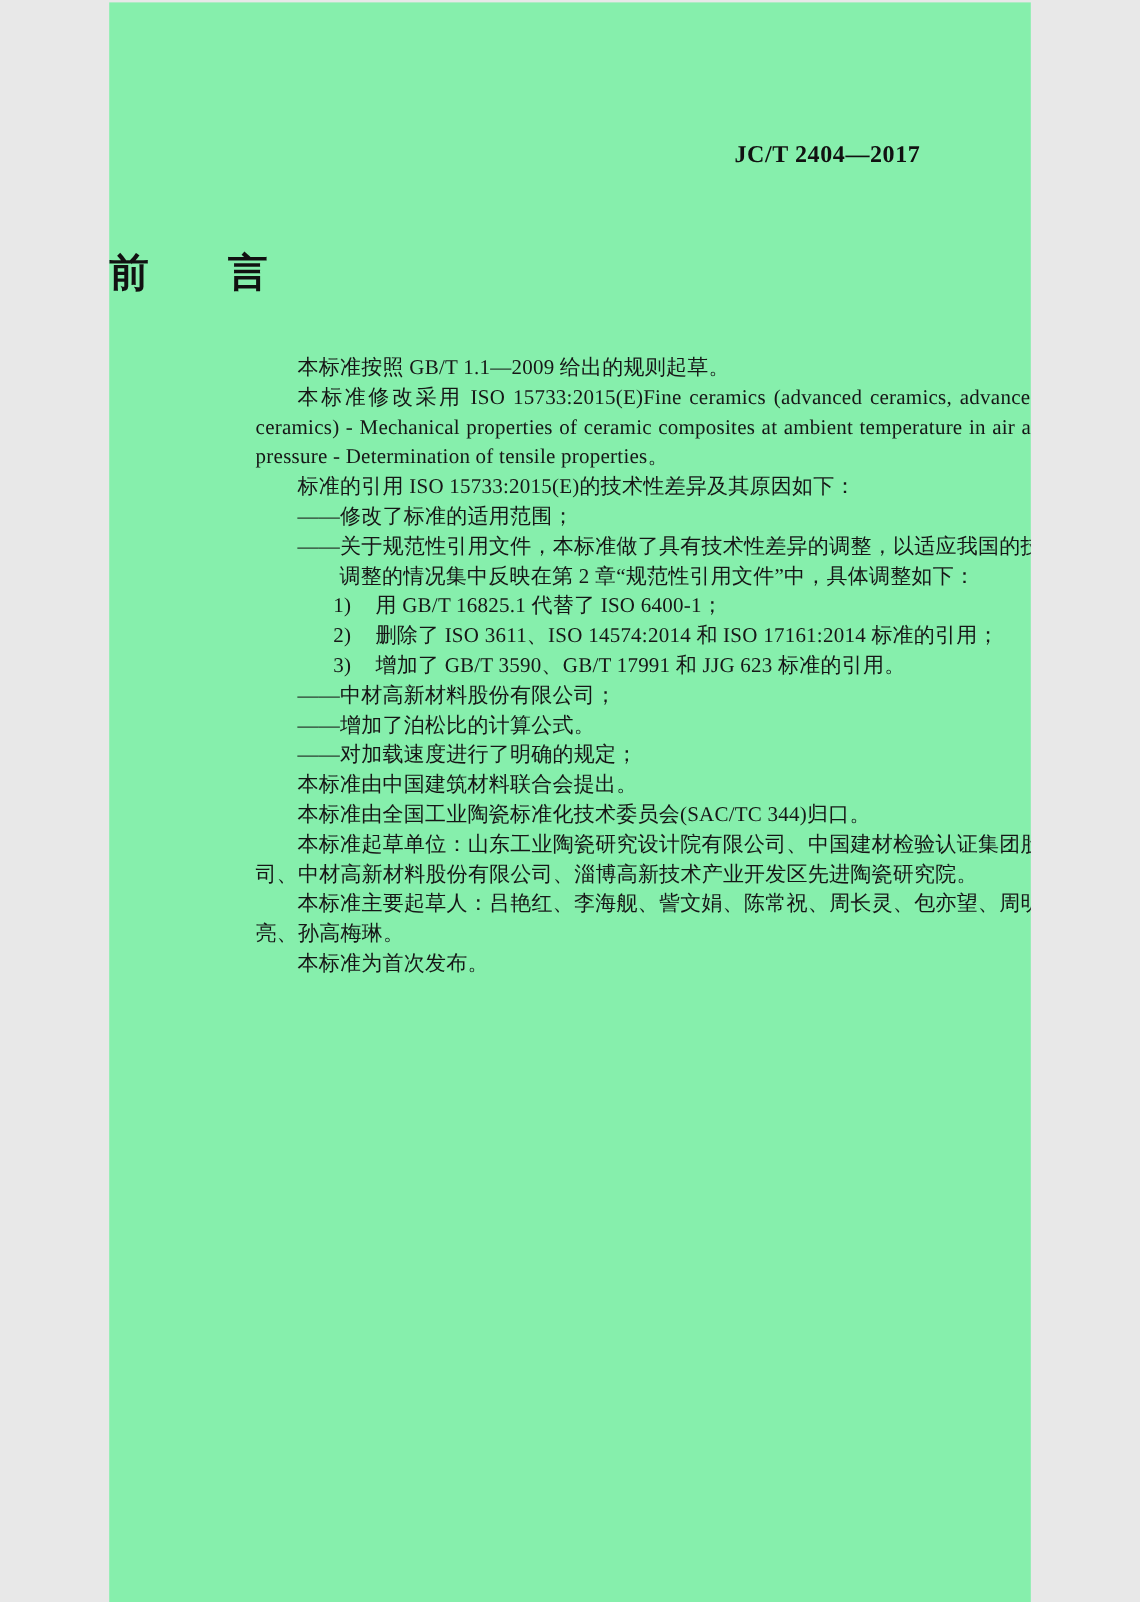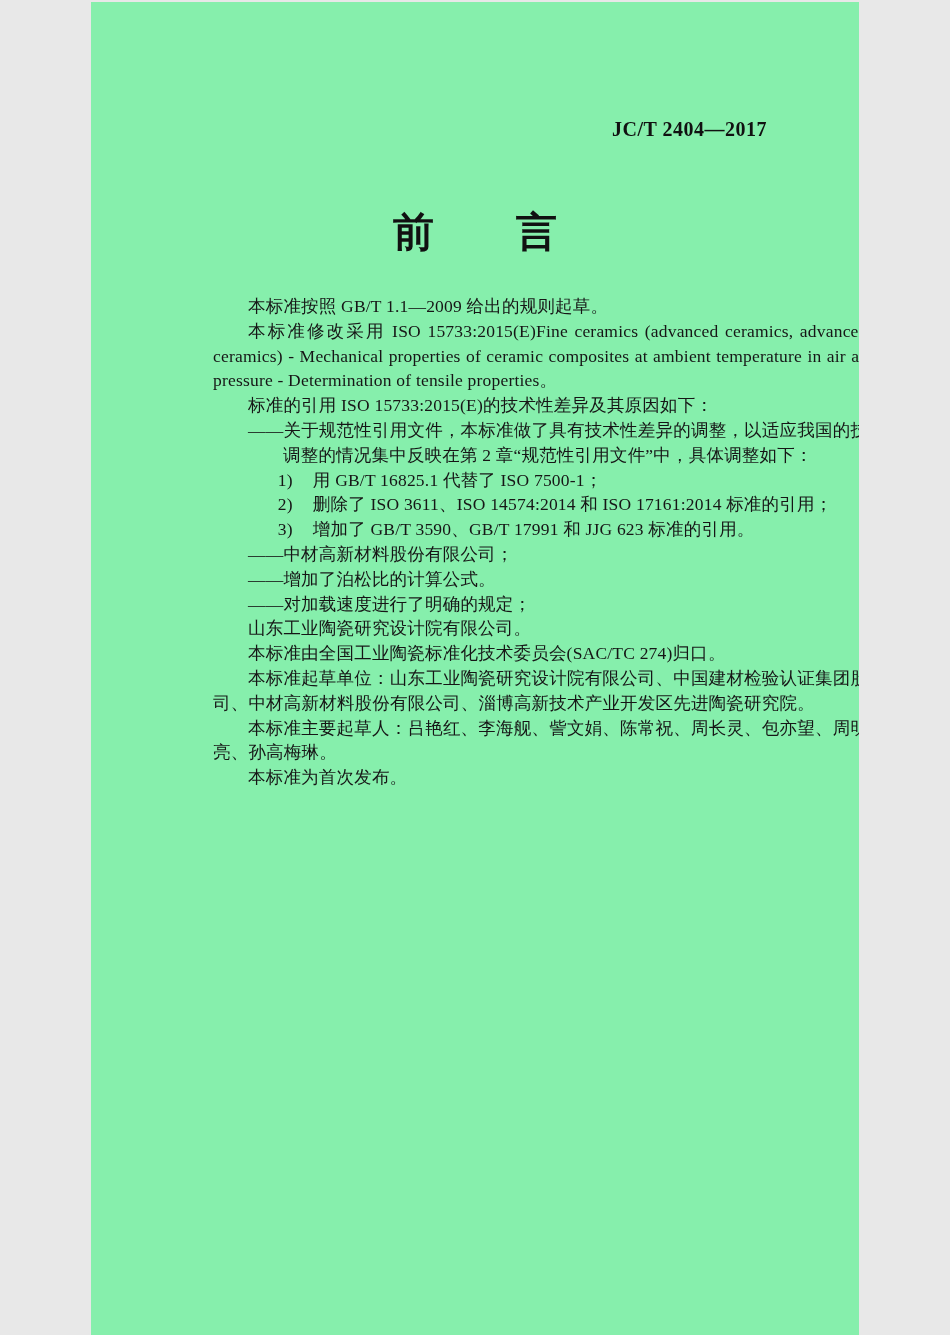--- a/index.html
+++ b/index.html
@@ -25,24 +25,24 @@
     font-weight: bold;
     font-size: 20px;
     letter-spacing: 0.5px;
     color: #111111;
   }
   .doc-title {
     position: absolute;
     top: 203px;
     left: 0;
     width: 100%;
-    text-align: center;
+    text-align: left;
     font-family: "DejaVu Sans", "Liberation Sans", sans-serif;
     font-weight: bold;
-    font-size: 41px;
+    font-size: 33px;
     color: #111111;
   }
   .doc-body {
     position: absolute;
     top: 292px;
     left: 122px;
     width: 726px;
     font-size: 17.5px;
     line-height: 24.8px;
     text-align: justify;
@@ -79,29 +79,30 @@
 <div class="page">
 
   <div class="doc-header">JC/T 2404—2017</div>
 
   <div class="doc-title">前　　言</div>
 
   <div class="doc-body" id="doc-body">
       <div class="para">本标准按照 GB/T 1.1—2009 给出的规则起草。</div>
       <div class="para">本标准修改采用 ISO 15733:2015(E)Fine ceramics (advanced ceramics, advanced technical ceramics) - Mechanical properties of ceramic composites at ambient temperature in air atmospheric pressure - Determination of tensile properties。</div>
       <div class="para">标准的引用 ISO 15733:2015(E)的技术性差异及其原因如下：</div>
+      <div class="para dash">——修改了标准的适用范围；</div>
       <div class="para dash">——关于规范性引用文件，本标准做了具有技术性差异的调整，以适应我国的技术条件，调整的情况集中反映在第 2 章“规范性引用文件”中，具体调整如下：</div>
-      <div class="para numbered"><span>1)</span><span class="num-gap"></span><span>用 GB/T 16825.1 代替了 ISO 7500-1；</span></div>
+      <div class="para numbered"><span>1)</span><span class="num-gap"></span><span>用 GB/T 16825.1 代替了 ISO 6400-1；</span></div>
       <div class="para numbered"><span>2)</span><span class="num-gap"></span><span>删除了 ISO 3611、ISO 14574:2014 和 ISO 17161:2014 标准的引用；</span></div>
       <div class="para numbered"><span>3)</span><span class="num-gap"></span><span>增加了 GB/T 3590、GB/T 17991 和 JJG 623 标准的引用。</span></div>
       <div class="para dash">——中材高新材料股份有限公司；</div>
       <div class="para dash">——增加了泊松比的计算公式。</div>
       <div class="para dash">——对加载速度进行了明确的规定；</div>
-      <div class="para">山东工业陶瓷研究设计院有限公司。</div>
-      <div class="para">本标准由全国工业陶瓷标准化技术委员会(SAC/TC 274)归口。</div>
+      <div class="para">本标准由中国建筑材料联合会提出。</div>
+      <div class="para">本标准由全国工业陶瓷标准化技术委员会(SAC/TC 344)归口。</div>
       <div class="para">本标准起草单位：山东工业陶瓷研究设计院有限公司、中国建材检验认证集团股份有限公司、中材高新材料股份有限公司、淄博高新技术产业开发区先进陶瓷研究院。</div>
       <div class="para">本标准主要起草人：吕艳红、李海舰、訾文娟、陈常祝、周长灵、包亦望、周明霞、夏卫亮、孙高梅琳。</div>
       <div class="para">本标准为首次发布。</div>
     </div>
 
   <div class="page-number">I</div>
 
 </div>
 
 </body></html>

